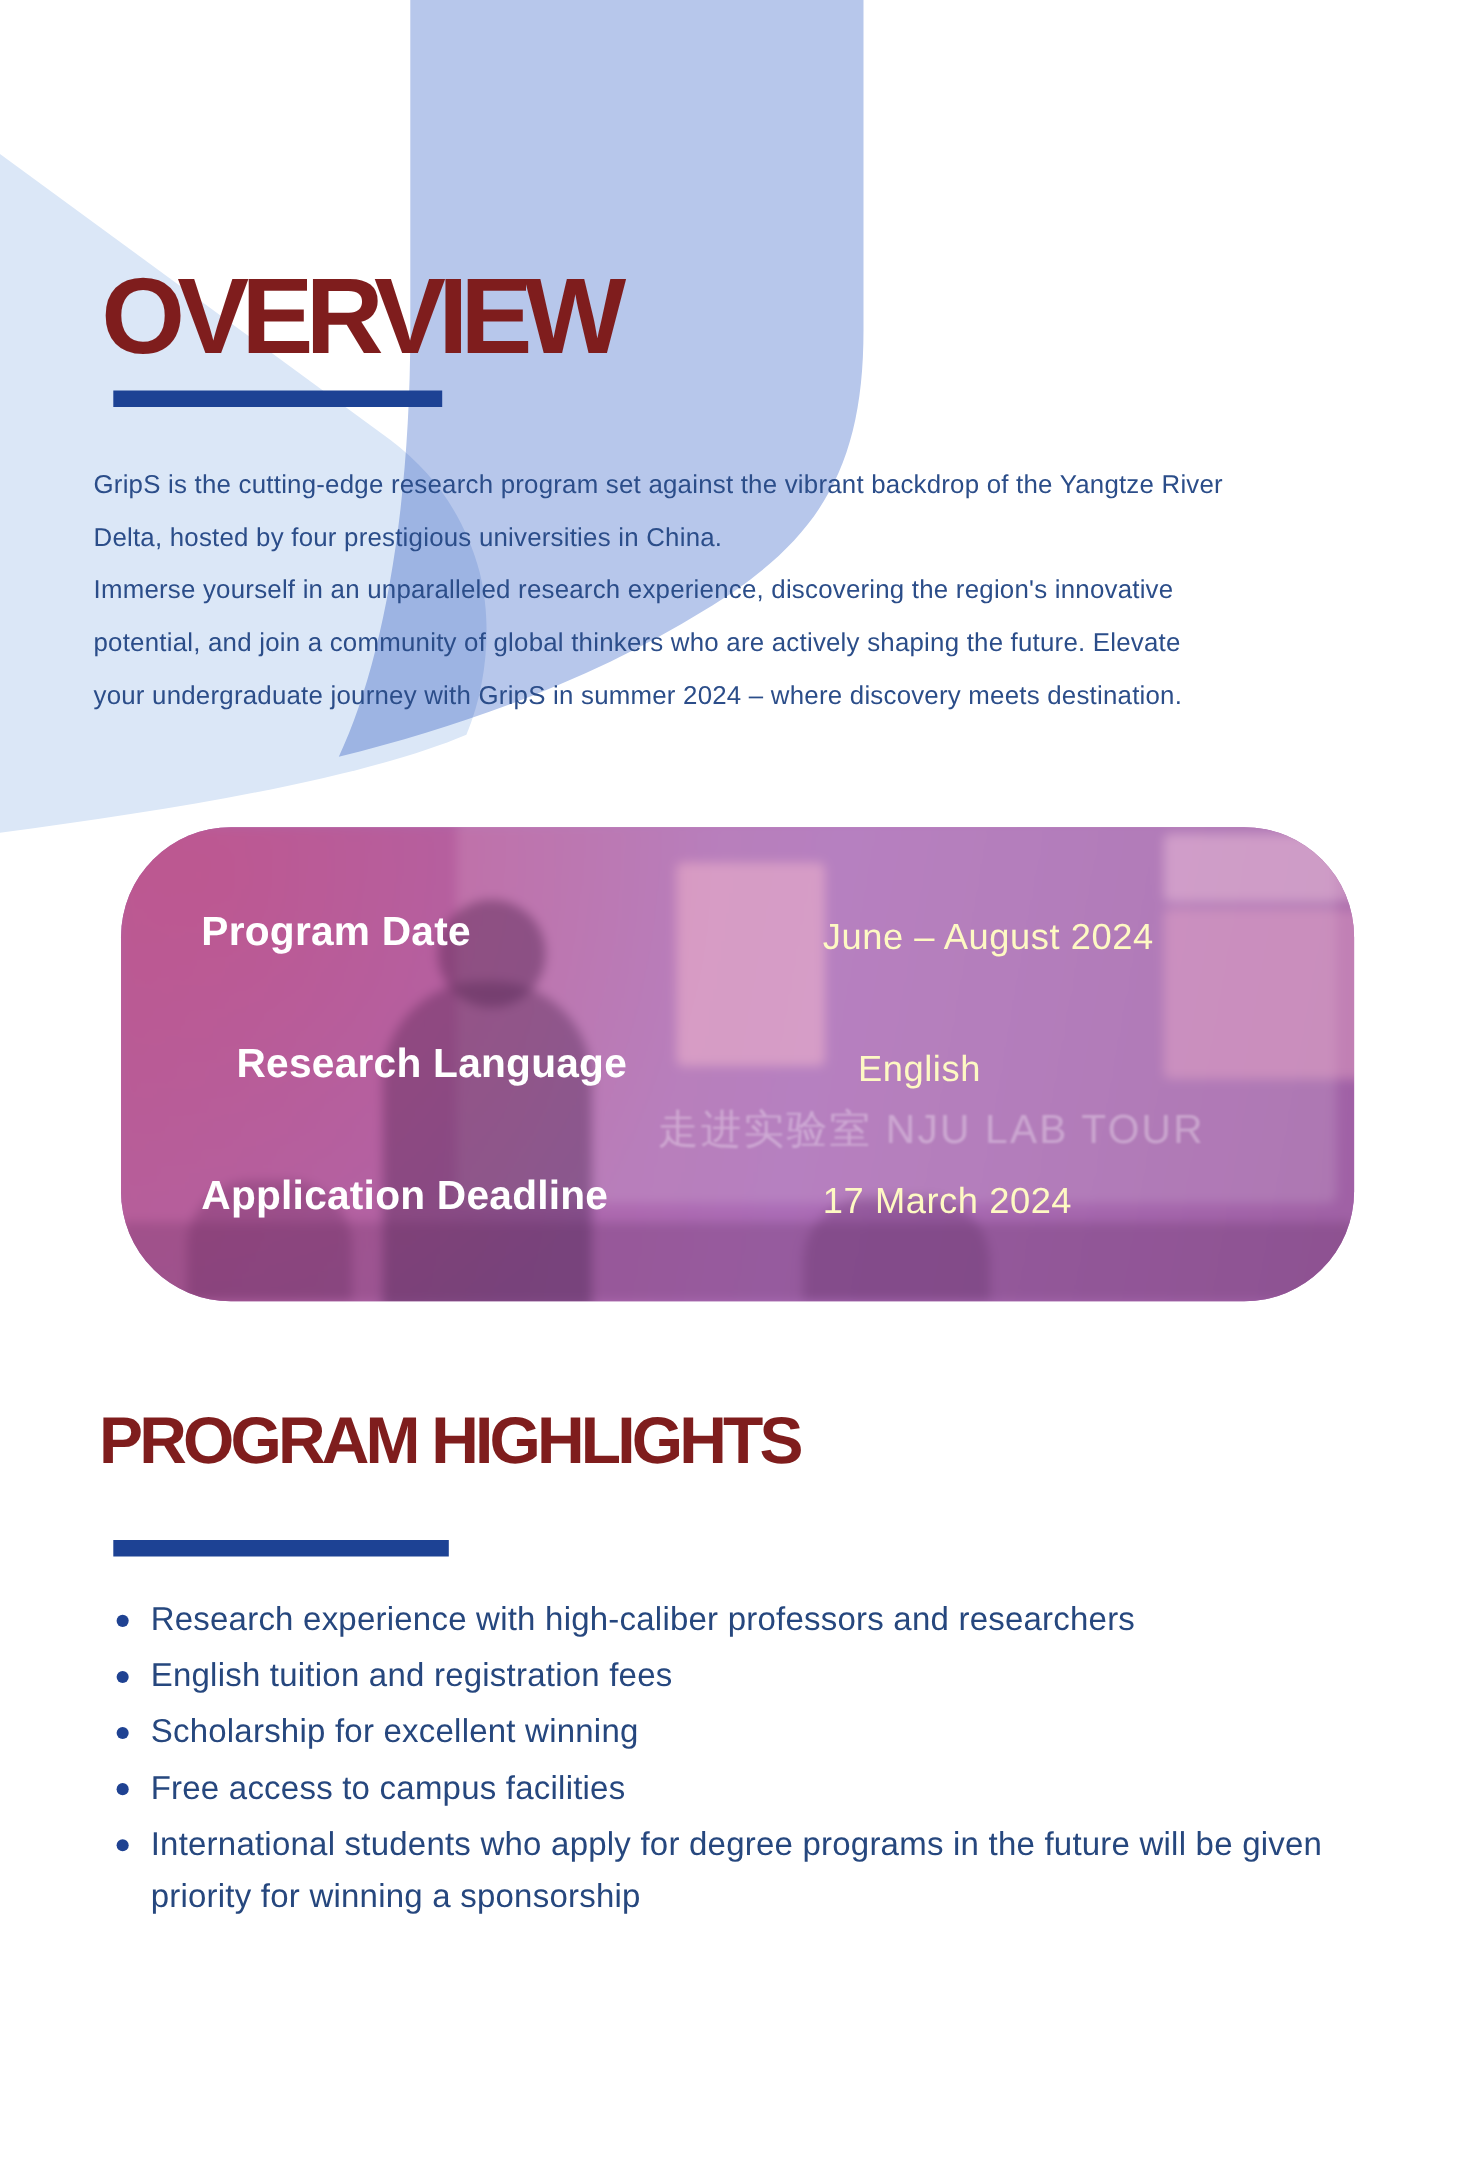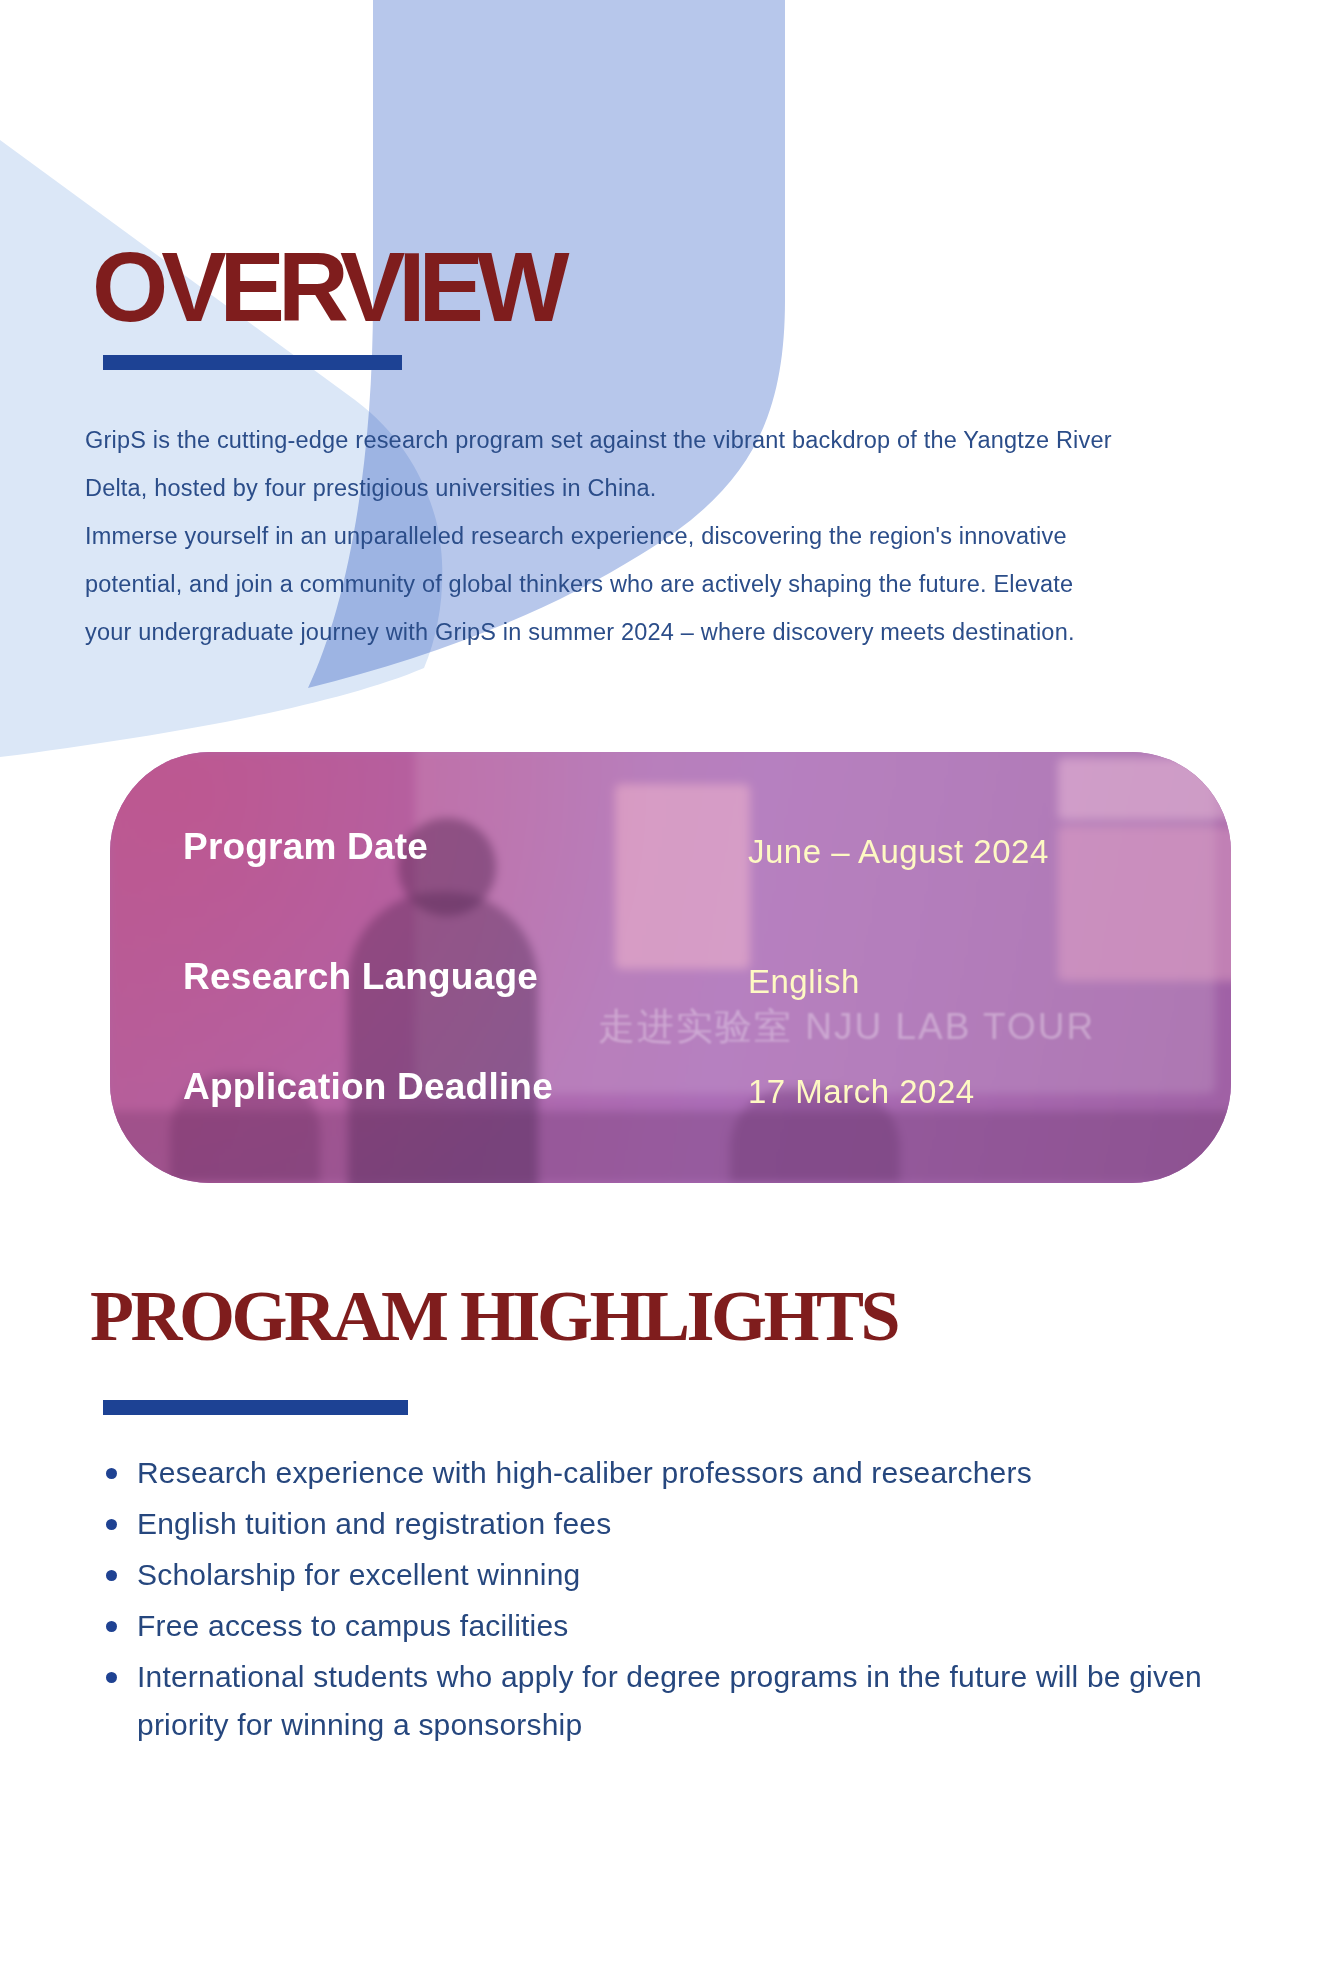--- a/index.html
+++ b/index.html
@@ -5,21 +5,21 @@
   html,body{margin:0;padding:0;background:#ffffff;}
   body{font-family:"Liberation Sans", sans-serif; -webkit-font-smoothing:antialiased;}
   .page{position:relative;width:1338px;height:1969px;background:#ffffff;overflow:hidden;}
 
   
   .bg-svg{position:absolute;left:0;top:0;width:1338px;height:1969px;z-index:0;pointer-events:none;}
 
   
   .h-title{position:absolute;z-index:3;font-weight:bold;color:#7f1d1d;line-height:1;white-space:nowrap;}
   .h1{left:92px;top:238px;font-size:98px;letter-spacing:-7px;}
-  .h2{left:90px;top:1280px;font-size:72px;letter-spacing:-3.5px;font-family:Liberation Serif, serif;}
+  .h2{left:90px;top:1280px;font-size:60px;letter-spacing:-3.5px;}
   .h-bar{position:absolute;z-index:3;background:#1d4294;height:15px;}
   .bar1{left:103px;top:355px;width:299px;}
   .bar2{left:103px;top:1400px;width:305px;}
 
   
   .intro{position:absolute;z-index:3;left:85px;top:416px;width:1190px;
          font-size:23.5px;line-height:48px;color:#2b4d89;letter-spacing:0.2px;}
   .intro p{margin:0;}
 
   
@@ -36,21 +36,21 @@
   .scr-img3{position:absolute;left:948px;top:74px;width:195px;height:155px;background:rgba(242,176,202,0.40);border-radius:6px;}
   .person-body{position:absolute;left:238px;top:140px;width:190px;height:300px;background:rgba(72,38,84,0.42);border-radius:90px 90px 0 0;}
   .person-head{position:absolute;left:288px;top:66px;width:98px;height:98px;background:rgba(66,34,78,0.45);border-radius:50%;}
   .audience{position:absolute;left:0;bottom:0;width:100%;height:72px;background:rgba(88,38,88,0.25);}
   .audience-b1{position:absolute;left:60px;bottom:0;width:150px;height:110px;background:rgba(80,34,84,0.28);border-radius:60px 60px 0 0;}
   .audience-b2{position:absolute;left:620px;bottom:0;width:170px;height:95px;background:rgba(80,34,84,0.24);border-radius:60px 60px 0 0;}
   .watermark{position:absolute;z-index:1;left:488px;top:250px;font-size:37px;letter-spacing:2px;
         color:rgba(255,255,255,0.32);white-space:nowrap;filter:blur(1.2px);}
   .card-rows{position:absolute;inset:0;z-index:2;}
   .card-row{position:absolute;left:0;right:0;height:46px;}
-  .row-0{top:74px;text-align:center;} .row-1{top:204px;} .row-2{top:314px;}
+  .row-0{top:74px;text-align:center;} .row-1{top:194px;margin-left:32px;} .row-2{top:314px;}
   .card-label{position:absolute;left:73px;top:0;font-size:37px;font-weight:bold;color:#ffffff;
         letter-spacing:0.2px;white-space:nowrap;}
   .card-value{position:absolute;left:638px;top:7px;font-size:33px;font-weight:normal;color:#fef9c3;
         letter-spacing:0.5px;white-space:nowrap;}
 
   
   .hl-list{position:absolute;z-index:3;left:97px;top:1449px;width:1180px;list-style:none;margin:0;padding:0;}
   .hl-list li{position:relative;padding-left:40px;margin-bottom:3px;
         font-size:30px;line-height:48px;color:#26477e;letter-spacing:0.2px;}
   .hl-dot{position:absolute;left:9px;top:19px;width:11px;height:11px;border-radius:50%;background:#1f4292;}

